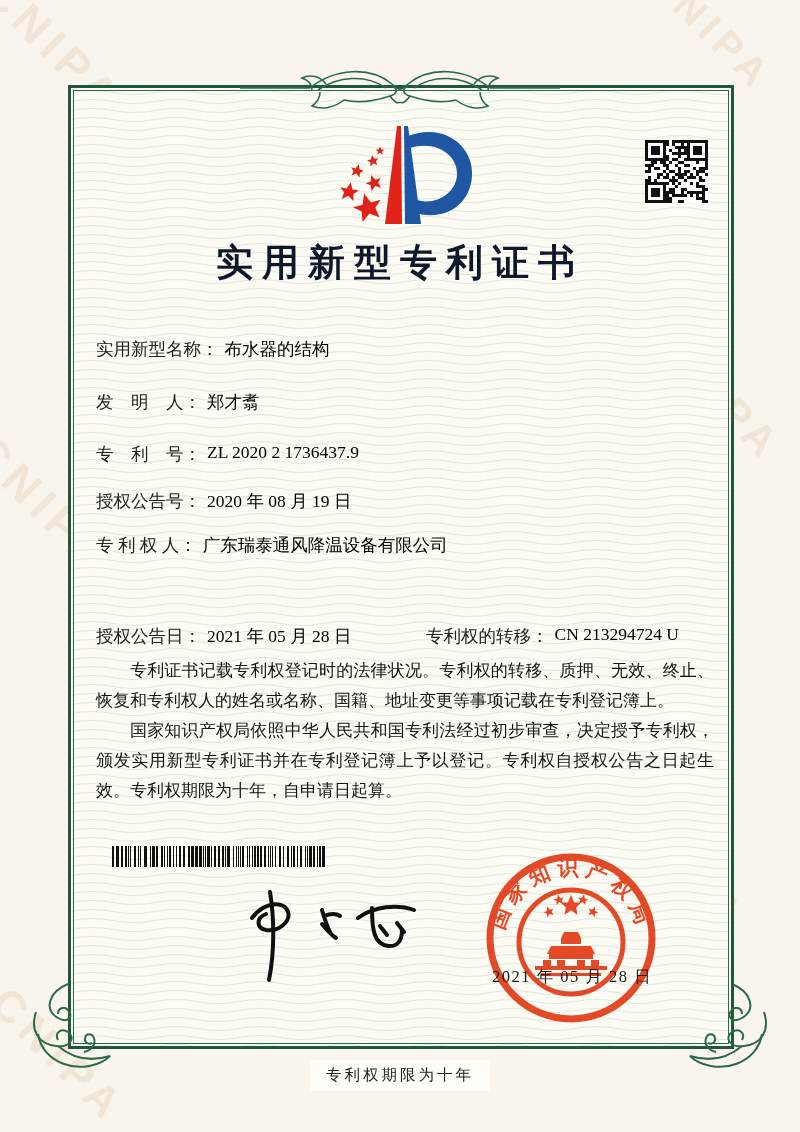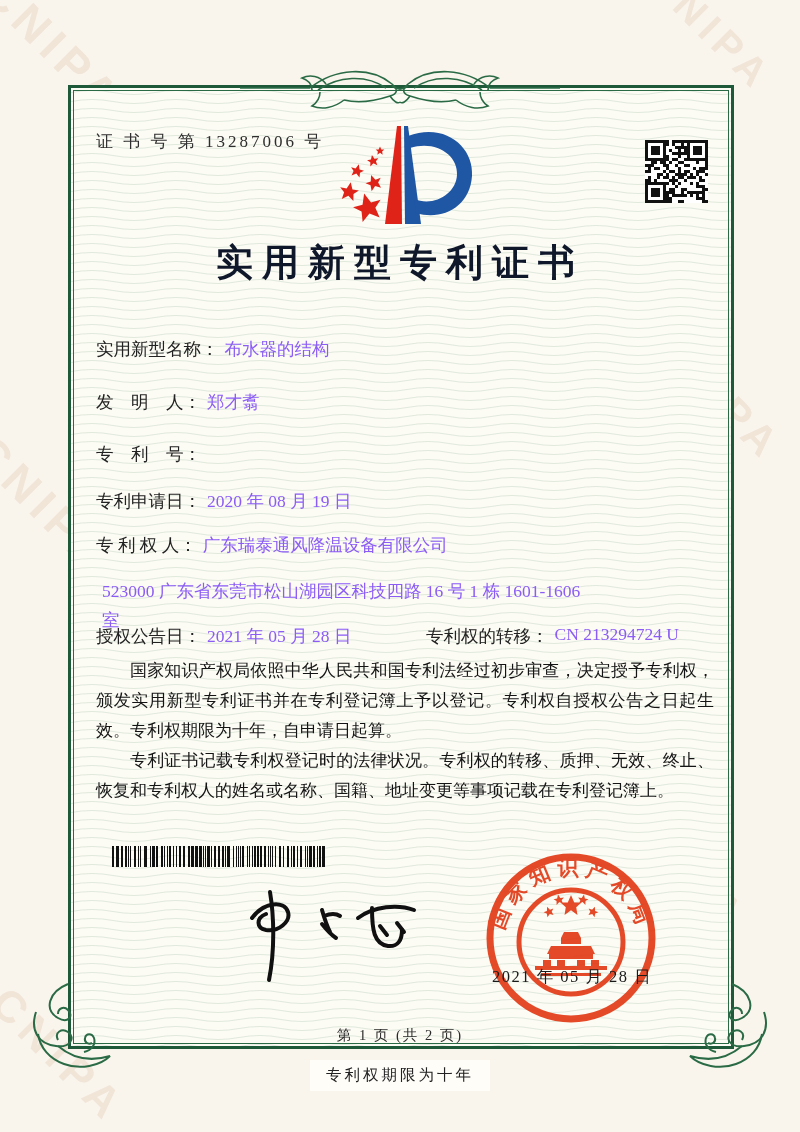--- a/index.html
+++ b/index.html
@@ -42,21 +42,21 @@
   }
   .qr div{width:3px;height:3px;}
   .qr .b{background:#111;}
   .title{
     position:absolute;left:0;top:238px;width:100%;text-align:center;
     font-size:37px;font-weight:bold;letter-spacing:9px;color:#0f172a;
   }
   .fields{position:absolute;left:96px;top:0;width:616px;font-size:17.5px;}
   .frow{position:absolute;display:flex;white-space:nowrap;}
   .frow .lab{color:#222;}
-  .frow .val{color:#8b5cf6;margin-left:6px;}
+  .frow .val{color:#000000;margin-left:6px;}
   .frow .val.wrap{white-space:normal;width:500px;line-height:1.65;}
   .paras{
     position:absolute;left:96px;top:656px;width:618px;
     font-size:17px;line-height:1.76;color:#141414;
     font-family:"DejaVu Serif","Liberation Serif",serif;
   }
   .paras p{margin:0;text-indent:2em;text-align:justify;}
   .barcode{
     position:absolute;left:112px;top:846px;width:218px;height:21px;
     display:flex;align-items:stretch;
@@ -142,21 +142,20 @@
   <g transform="translate(90,0) scale(-1,1)" fill="none" stroke="#2a6b46" stroke-width="2">
     <path d="M40 2 C 20 10, 16 28, 30 36 C 40 42, 46 34, 40 28 C 36 24, 30 26, 30 32"></path>
     <path d="M8 30 C 2 48, 10 62, 28 64 C 42 66, 48 56, 40 50 C 34 46, 26 50, 30 58"></path>
     <path d="M30 64 C 44 76, 62 80, 82 74 C 72 84, 52 88, 36 82 C 22 77, 12 66, 10 52"></path>
     <path d="M56 70 c 8 -2 12 -8 10 -14 c -2 -5 -8 -5 -9 0 c -1 4 3 7 7 5"></path>
   </g>
 </svg>
 
 <div class="content">
 
-  <div class="cert-no">证 书 号 第 13287006 号</div>
 
   <svg class="logo" viewBox="0 0 150 115" xmlns="http://www.w3.org/2000/svg">
     <polygon points="69,6 73,6 74,104 57,104" fill="#e02318"></polygon>
     <polygon points="76,6 80,6 93,104 77,104" fill="#1f57a5"></polygon>
     <path d="M 80,16 C 118,2 146,28 144,56 C 142,87 114,101 88,93 L 86,79 C 106,87 128,74 129,55 C 130,35 108,20 82,28 Z" fill="#1f57a5"></path>
     <g id="logo-stars" fill="#e02318">
         <g transform="translate(40,88) scale(1.5) rotate(-15)">
           <polygon points="0,-10 2.94,-3.09 9.51,-3.09 4.76,1.18 5.88,8.09 0,3.82 -5.88,8.09 -4.76,1.18 -9.51,-3.09 -2.94,-3.09"></polygon>
         </g>
         <g transform="translate(21,72) scale(1) rotate(10)">
@@ -627,45 +626,45 @@
     <div class="frow" style="top:337px;">
       <span class="lab">实用新型名称：</span>
       <span class="val">布水器的结构</span>
     </div>
     <div class="frow" style="top:390px;">
       <span class="lab">发　明　人：</span>
       <span class="val">郑才翥</span>
     </div>
     <div class="frow" style="top:442px;">
       <span class="lab">专　利　号：</span>
+      <span class="val">ZL 2020 2 1736437.9</span>
     </div>
     <div class="frow" style="top:489px;">
-      <span class="lab">专利申请日：</span>
+      <span class="lab">授权公告号：</span>
       <span class="val">2020 年 08 月 19 日</span>
     </div>
     <div class="frow" style="top:533px;">
       <span class="lab">专 利 权 人：</span>
       <span class="val">广东瑞泰通风降温设备有限公司</span>
     </div>
     <div class="frow" style="top:577px;">
-      <span class="val wrap">523000 广东省东莞市松山湖园区科技四路 16 号 1 栋 1601-1606 室</span>
     </div>
     <div class="frow" style="top:624px;">
       <span class="lab">授权公告日：</span>
       <span class="val">2021 年 05 月 28 日</span>
     </div>
     <div class="frow" style="top:624px;left:330px;">
       <span class="lab">专利权的转移：</span>
       <span class="val">CN 213294724 U</span>
     </div>
   </div>
 
   <div class="paras">
+    <p>专利证书记载专利权登记时的法律状况。专利权的转移、质押、无效、终止、恢复和专利权人的姓名或名称、国籍、地址变更等事项记载在专利登记簿上。</p>
     <p>国家知识产权局依照中华人民共和国专利法经过初步审查，决定授予专利权，颁发实用新型专利证书并在专利登记簿上予以登记。专利权自授权公告之日起生效。专利权期限为十年，自申请日起算。</p>
-    <p>专利证书记载专利权登记时的法律状况。专利权的转移、质押、无效、终止、恢复和专利权人的姓名或名称、国籍、地址变更等事项记载在专利登记簿上。</p>
   </div>
 
   <div class="barcode" id="barcode">
       <div style="width: 2px; background: rgb(17, 17, 17);"></div>
       <div style="width: 2px; background: transparent;"></div>
       <div style="width: 3px; background: rgb(17, 17, 17);"></div>
       <div style="width: 2px; background: transparent;"></div>
       <div style="width: 2px; background: rgb(17, 17, 17);"></div>
       <div style="width: 2px; background: transparent;"></div>
       <div style="width: 2px; background: rgb(17, 17, 17);"></div>
@@ -840,17 +839,16 @@
     <defs>
       <path id="sealArc" d="M 24 116 A 68 68 0 1 1 152 116" fill="none"></path>
     </defs>
     <text font-size="21" fill="#e23b17" font-family="Liberation Serif, serif" font-weight="bold" letter-spacing="6">
       <textPath href="#sealArc" startOffset="50%" text-anchor="middle">国家知识产权局</textPath>
     </text>
   </svg>
 
   <div class="seal-date">2021 年 05 月 28 日</div>
 
-  <div class="page-ind">第 1 页 (共 2 页)</div>
 
   <div class="cont-note">专利权期限为十年</div>
 
 </div>
 
 </body></html>

